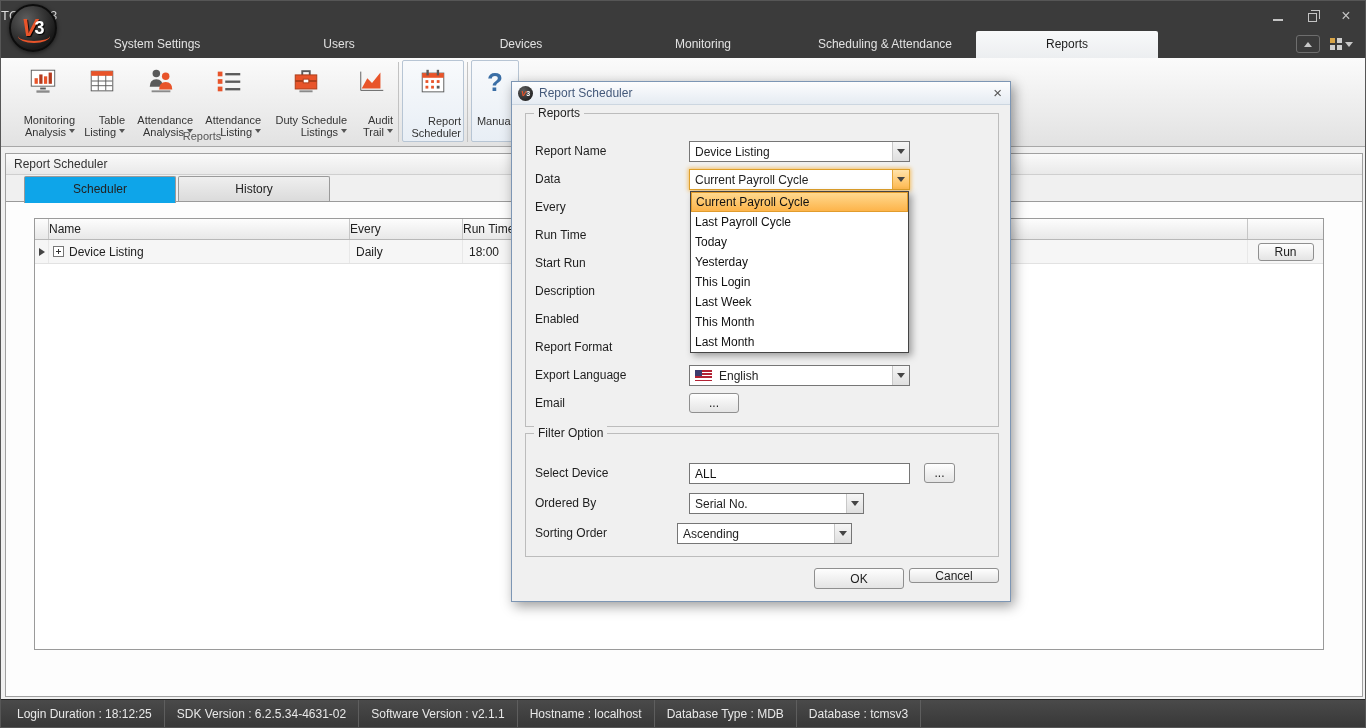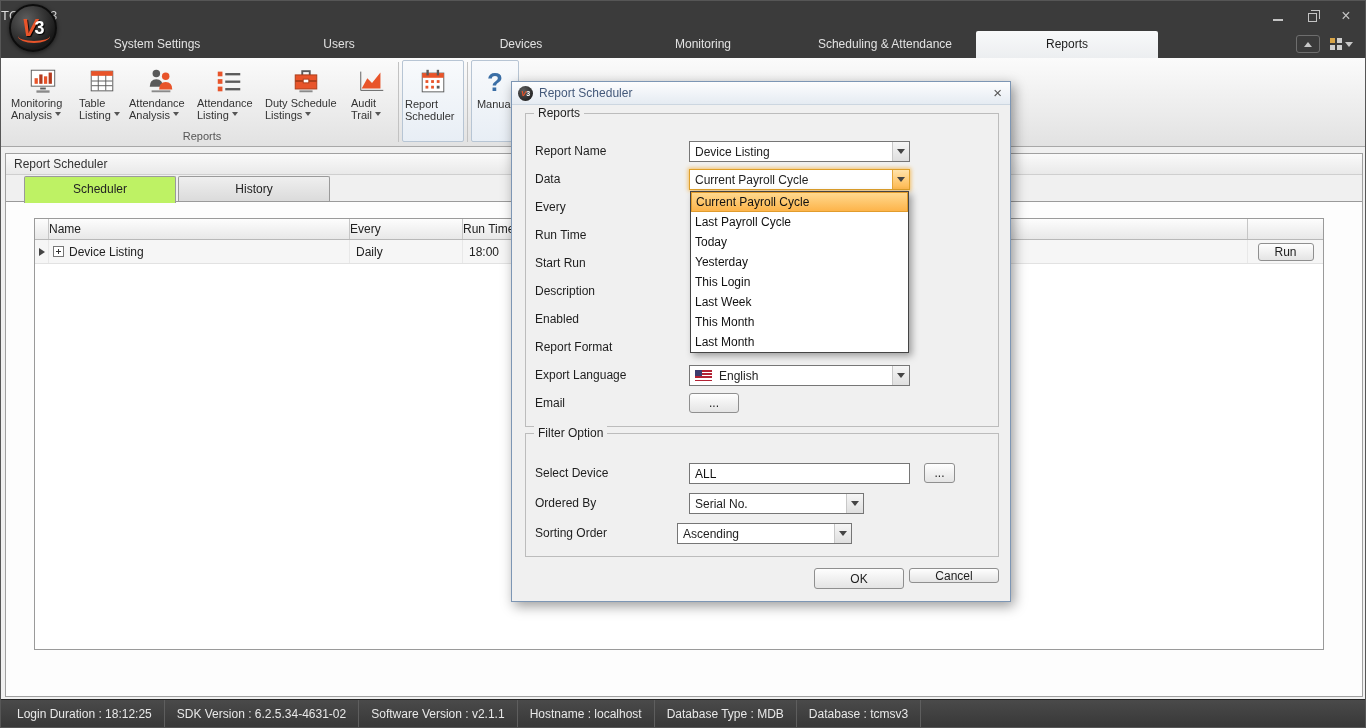--- a/index.html
+++ b/index.html
@@ -41,37 +41,37 @@
   .tri-up-sm { width:0; height:0; border:4px solid transparent; border-bottom:5px solid #c8c8c8; margin-top:-4px; }
   .icon-apps { display:flex; align-items:center; gap:3px; }
   .tri-down-sm { width:0; height:0; border:4px solid transparent; border-top:5px solid #c8c8c8; margin-bottom:-5px; }
 
   
   .ribbon { position:absolute; left:0; top:57px; width:100%; height:89px;
             background:linear-gradient(#fbfbfb,#e2e2e2); border-bottom:1px solid #a8a8a8; }
   .ribbon-strip { position:absolute; left:8px; top:2px; display:flex; align-items:flex-start; }
   .rbtn { display:flex; flex-direction:column; align-items:center; padding-top:5px; }
   .rbtn .ric { height:32px; display:flex; align-items:center; justify-content:center; }
-  .rlabel { font-size:11px; line-height:12px; text-align:left; color:#333; margin-top:0; padding:0 2px; }
+  .rlabel { font-size:11px; line-height:12px; text-align:right; color:#333; margin-top:17px; padding:0 2px; }
   .caret { display:inline-block; width:0; height:0; border:3px solid transparent; border-top:4px solid #555;
            margin-left:3px; }
   .vsep { width:1px; background:#c2c2c2; height:80px; margin:2px 3px 0 3px; }
   .rbtn.boxed { border:1px solid #b7c5d4; border-radius:2px; background:linear-gradient(#f8fafc,#e8eef5); height:82px; }
   .qmark { color:#3a6ea5; font-size:26px; font-weight:bold; line-height:30px; }
   .group-label { position:absolute; left:8px; width:386px; top:72px; text-align:center; font-size:11px; color:#555; }
 
   
   .panel { position:absolute; left:4px; top:152px; width:1358px; height:544px; background:#f0f0f0;
            border:1px solid #a0a0a0; }
   .panel-header { height:21px; background:linear-gradient(#fafafa,#e9e9e9); border-bottom:1px solid #cfcfcf;
            line-height:20px; padding-left:8px; color:#333; }
   .ptabs { position:absolute; left:0; top:22px; height:26px; display:flex; padding-left:18px; }
   .ptab  { width:152px; text-align:center; line-height:25px; border:1px solid #9a9a9a; border-bottom:none;
            background:linear-gradient(#efefef,#dadada); margin-right:2px; border-radius:2px 2px 0 0; }
-  .ptab.active { background:#bef264; position:relative; z-index:3; height:27px; }
+  .ptab.active { background:#0ea5e9; position:relative; z-index:3; height:27px; }
   .tabpage { position:absolute; left:0; top:47px; right:0; bottom:0; background:#fdfdfd; border-top:1px solid #9a9a9a; }
 
   
   .grid { position:absolute; left:28px; top:16px; width:1290px; height:432px; background:#fff; border:1px solid #9a9a9a; }
   .ghead { display:flex; height:21px; border-bottom:1px solid #b8b8b8; }
   .gh { background:linear-gradient(#fdfdfd,#e8e8e8); border-right:1px solid #c6c6c6; 
         line-height:20px; color:#222; overflow:hidden; white-space:nowrap; }
   .grow { display:flex; height:24px; background:#f6f6f6; border-bottom:1px solid #e2e2e2; }
   .gc { border-right:1px solid #e8e8e8; display:flex; align-items:center; overflow:hidden; white-space:nowrap; }
   .c0{width:14px;} .c1{width:301px;} .c2{width:113px;padding-left:6px;} .c3{width:90px;padding-left:6px;}

